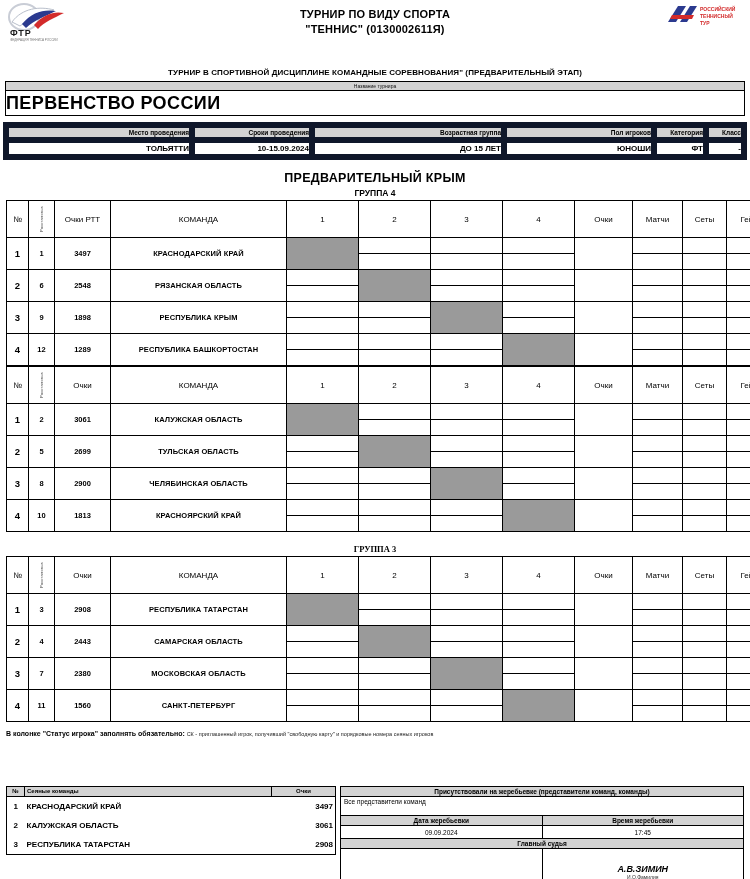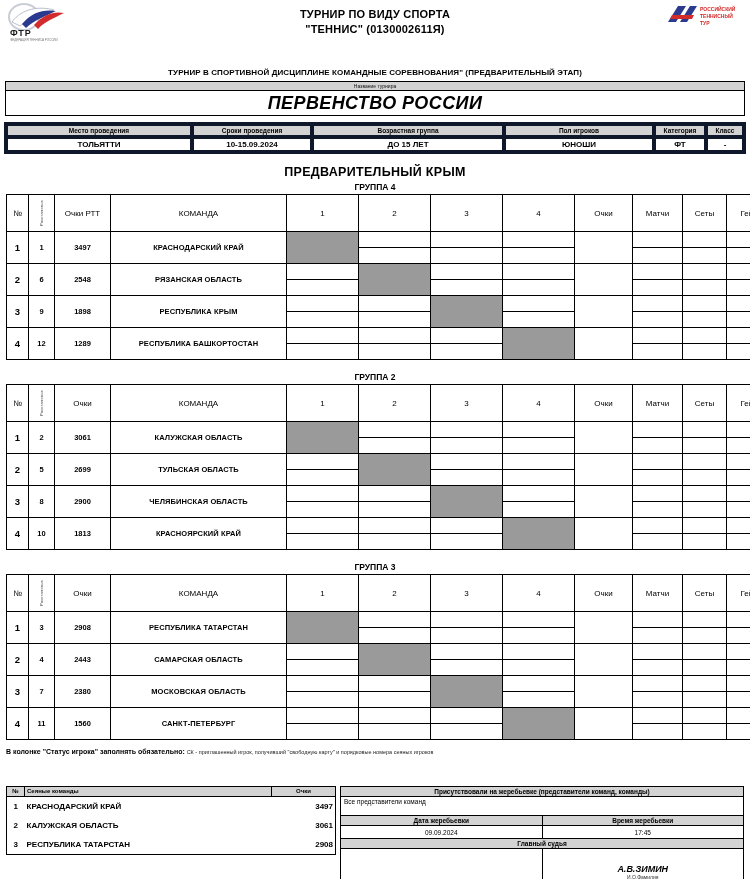--- a/index.html
+++ b/index.html
@@ -56,40 +56,38 @@
   .name-cap {
     background: #d3d3d3;
     border-bottom: 1.2px solid #000;
     text-align: center;
     font-size: 5px;
     line-height: 8px;
     height: 8px;
     color: #111;
   }
   .name-val {
-    text-align: center;
     font-size: 18px;
     font-weight: bold;
     line-height: 24px;
     height: 24px;
     letter-spacing: .4px;
-    font-style: italic;
   }
 
   
   .info {
     width: 738px;
     margin: 6px auto 0 auto;
     border: 1.4px solid #000;
     border-collapse: collapse;
     table-layout: fixed;
   }
   .info th, .info td {
-    border: 4px solid #0f172a;
-    text-align: center;
+    border: 6px solid #0f172a;
+    text-align: right;
   }
   .info th {
     background: #d3d3d3;
     font-size: 6.5px;
     font-weight: bold;
     height: 9px;
     line-height: 9px;
     padding: 0;
   }
   .info td {
@@ -533,21 +531,20 @@
                 <div class="cellsplit">
                   <div></div>
                   <div></div>
                 </div>
               </td>
             </tr>
           </tbody>
         </table>
       </div>
       <div class="group-wrap">
-        <div class="grp-label" style="margin-top: 12px;">ГРУППА 2</div>
         <table class="gt">
           <colgroup>
             <col style="width: 22px;">
             <col style="width: 26px;">
             <col style="width: 56px;">
             <col style="width: 176px;">
             <col style="width: 72px;">
             <col style="width: 72px;">
             <col style="width: 72px;">
             <col style="width: 72px;">
@@ -748,21 +745,21 @@
                 <div class="cellsplit">
                   <div></div>
                   <div></div>
                 </div>
               </td>
             </tr>
           </tbody>
         </table>
       </div>
       <div class="group-wrap">
-        <div class="grp-label" style="margin-top: 12px;">ГРУППА 3</div>
+        <div class="grp-label" style="margin-top: 12px; font-family: Liberation Serif, serif;">ГРУППА 3</div>
         <table class="gt">
           <colgroup>
             <col style="width: 22px;">
             <col style="width: 26px;">
             <col style="width: 56px;">
             <col style="width: 176px;">
             <col style="width: 72px;">
             <col style="width: 72px;">
             <col style="width: 72px;">
             <col style="width: 72px;">

